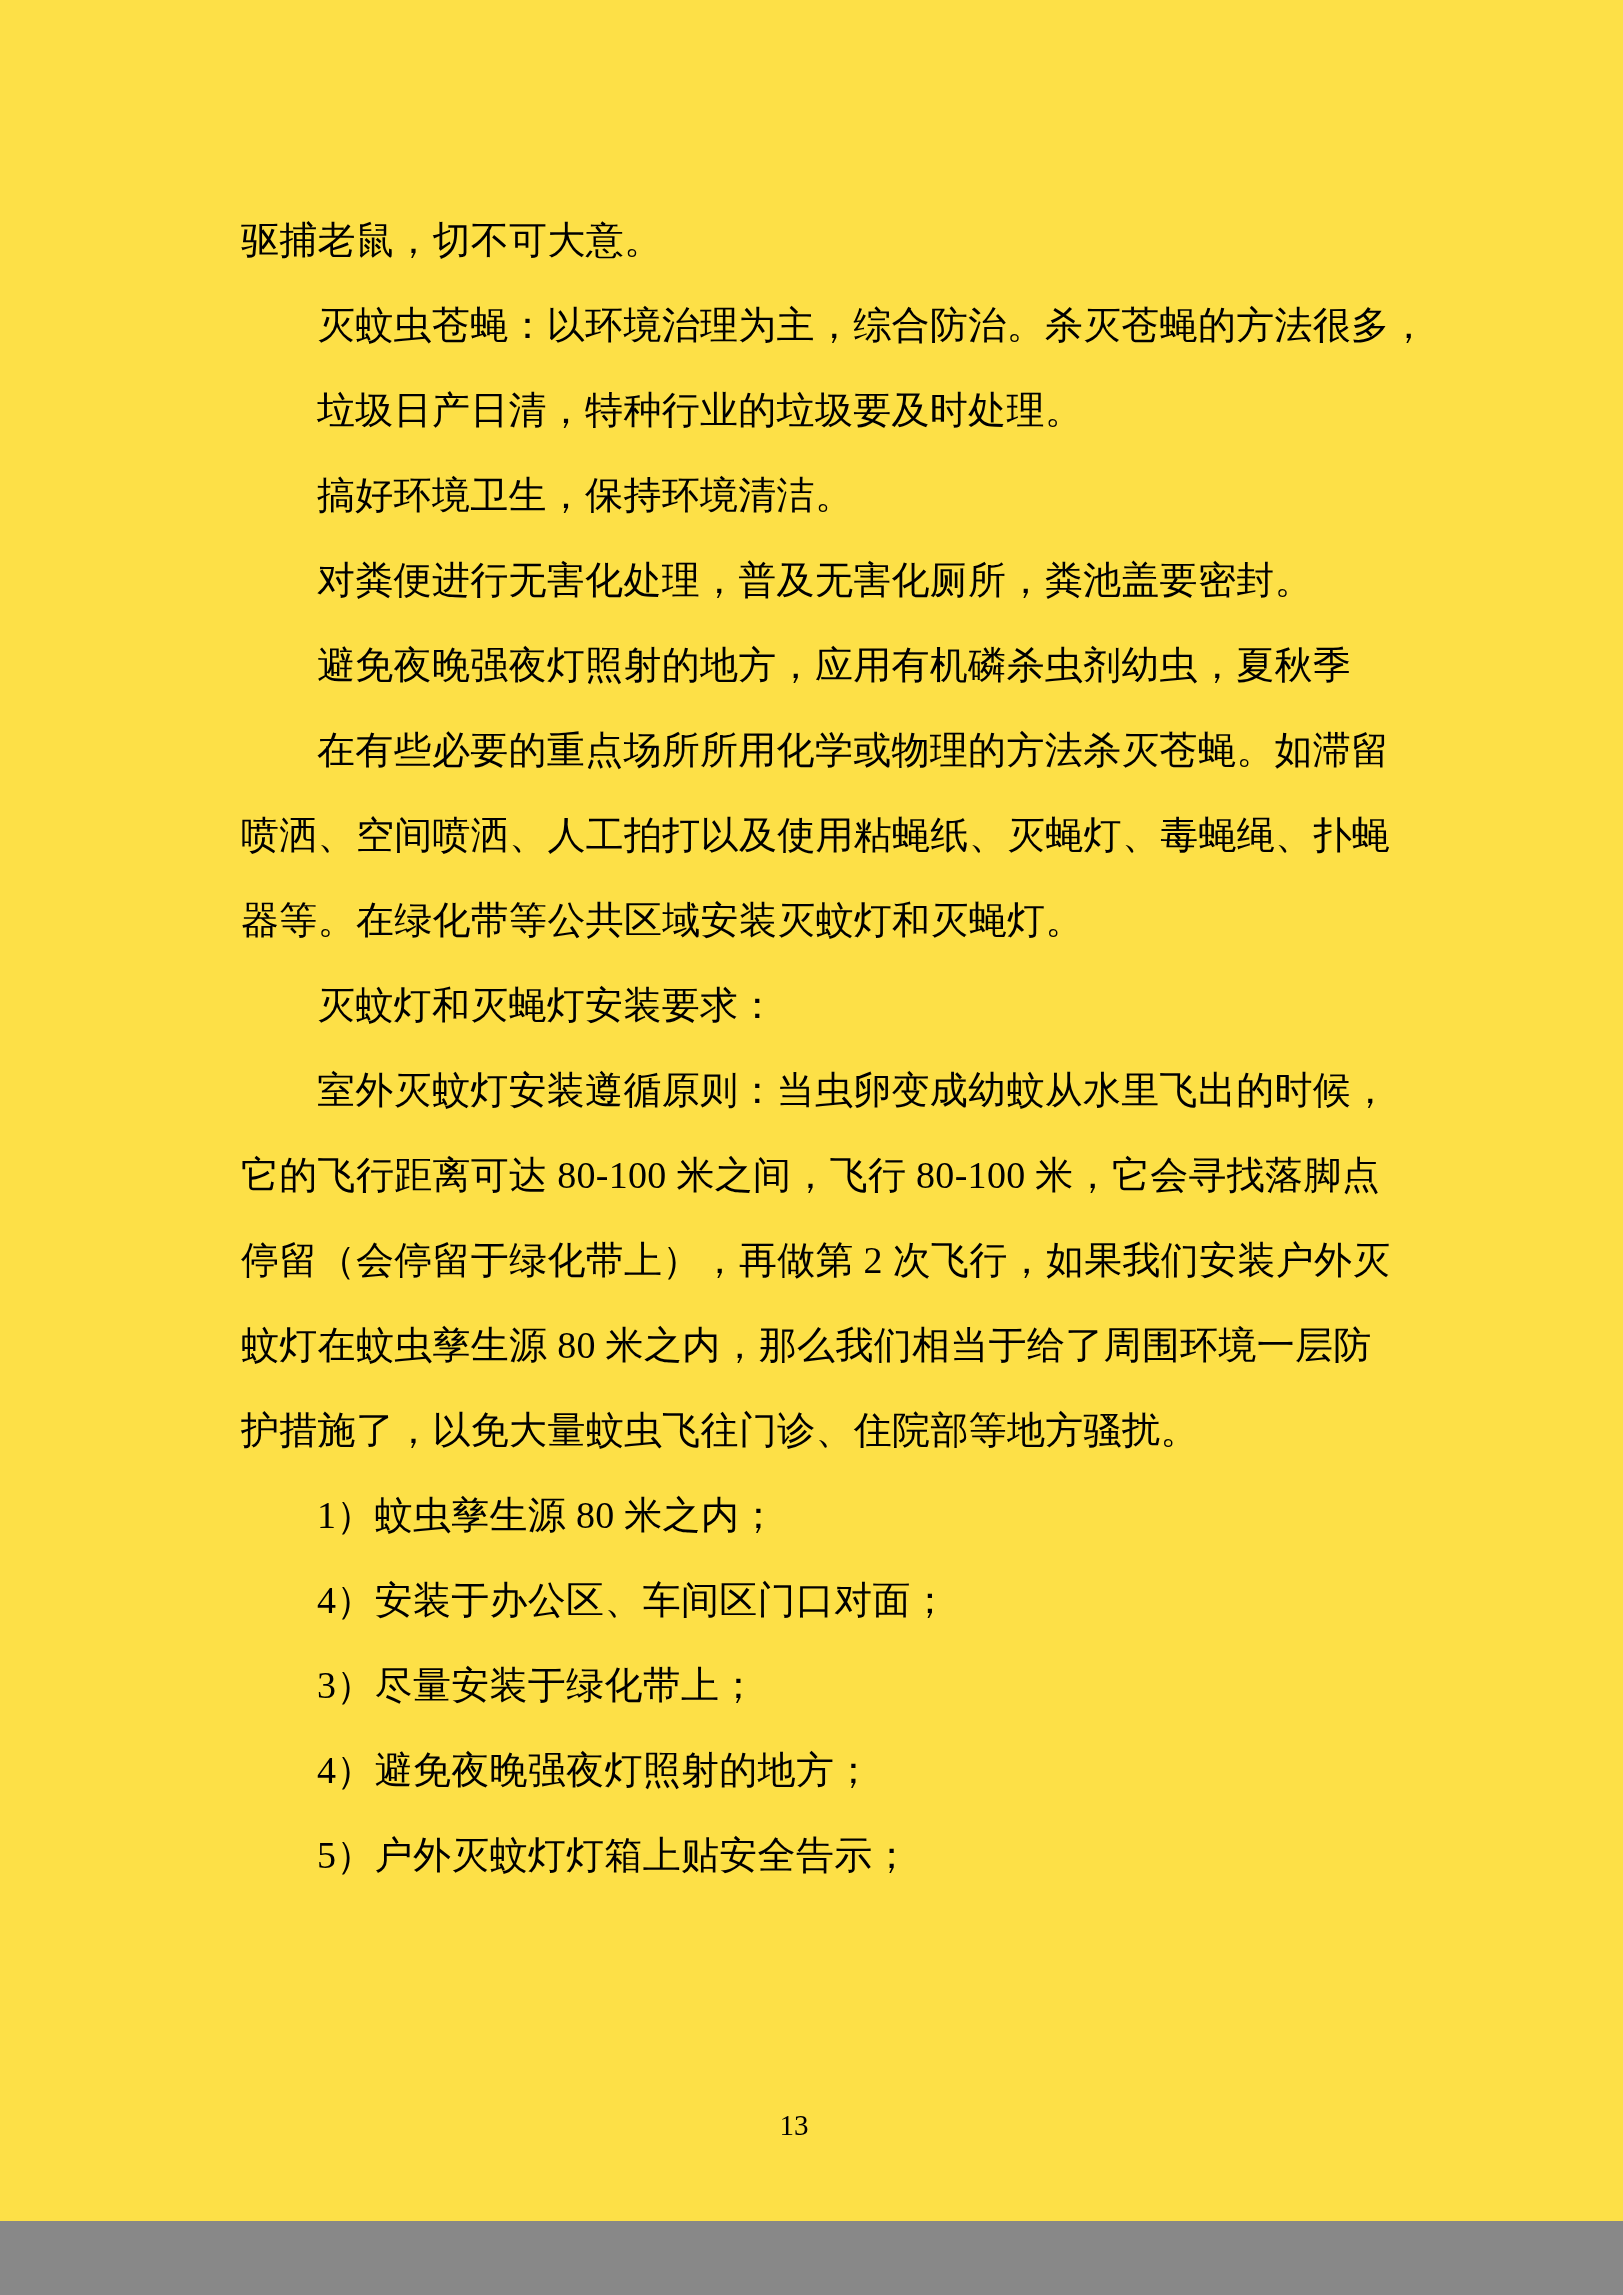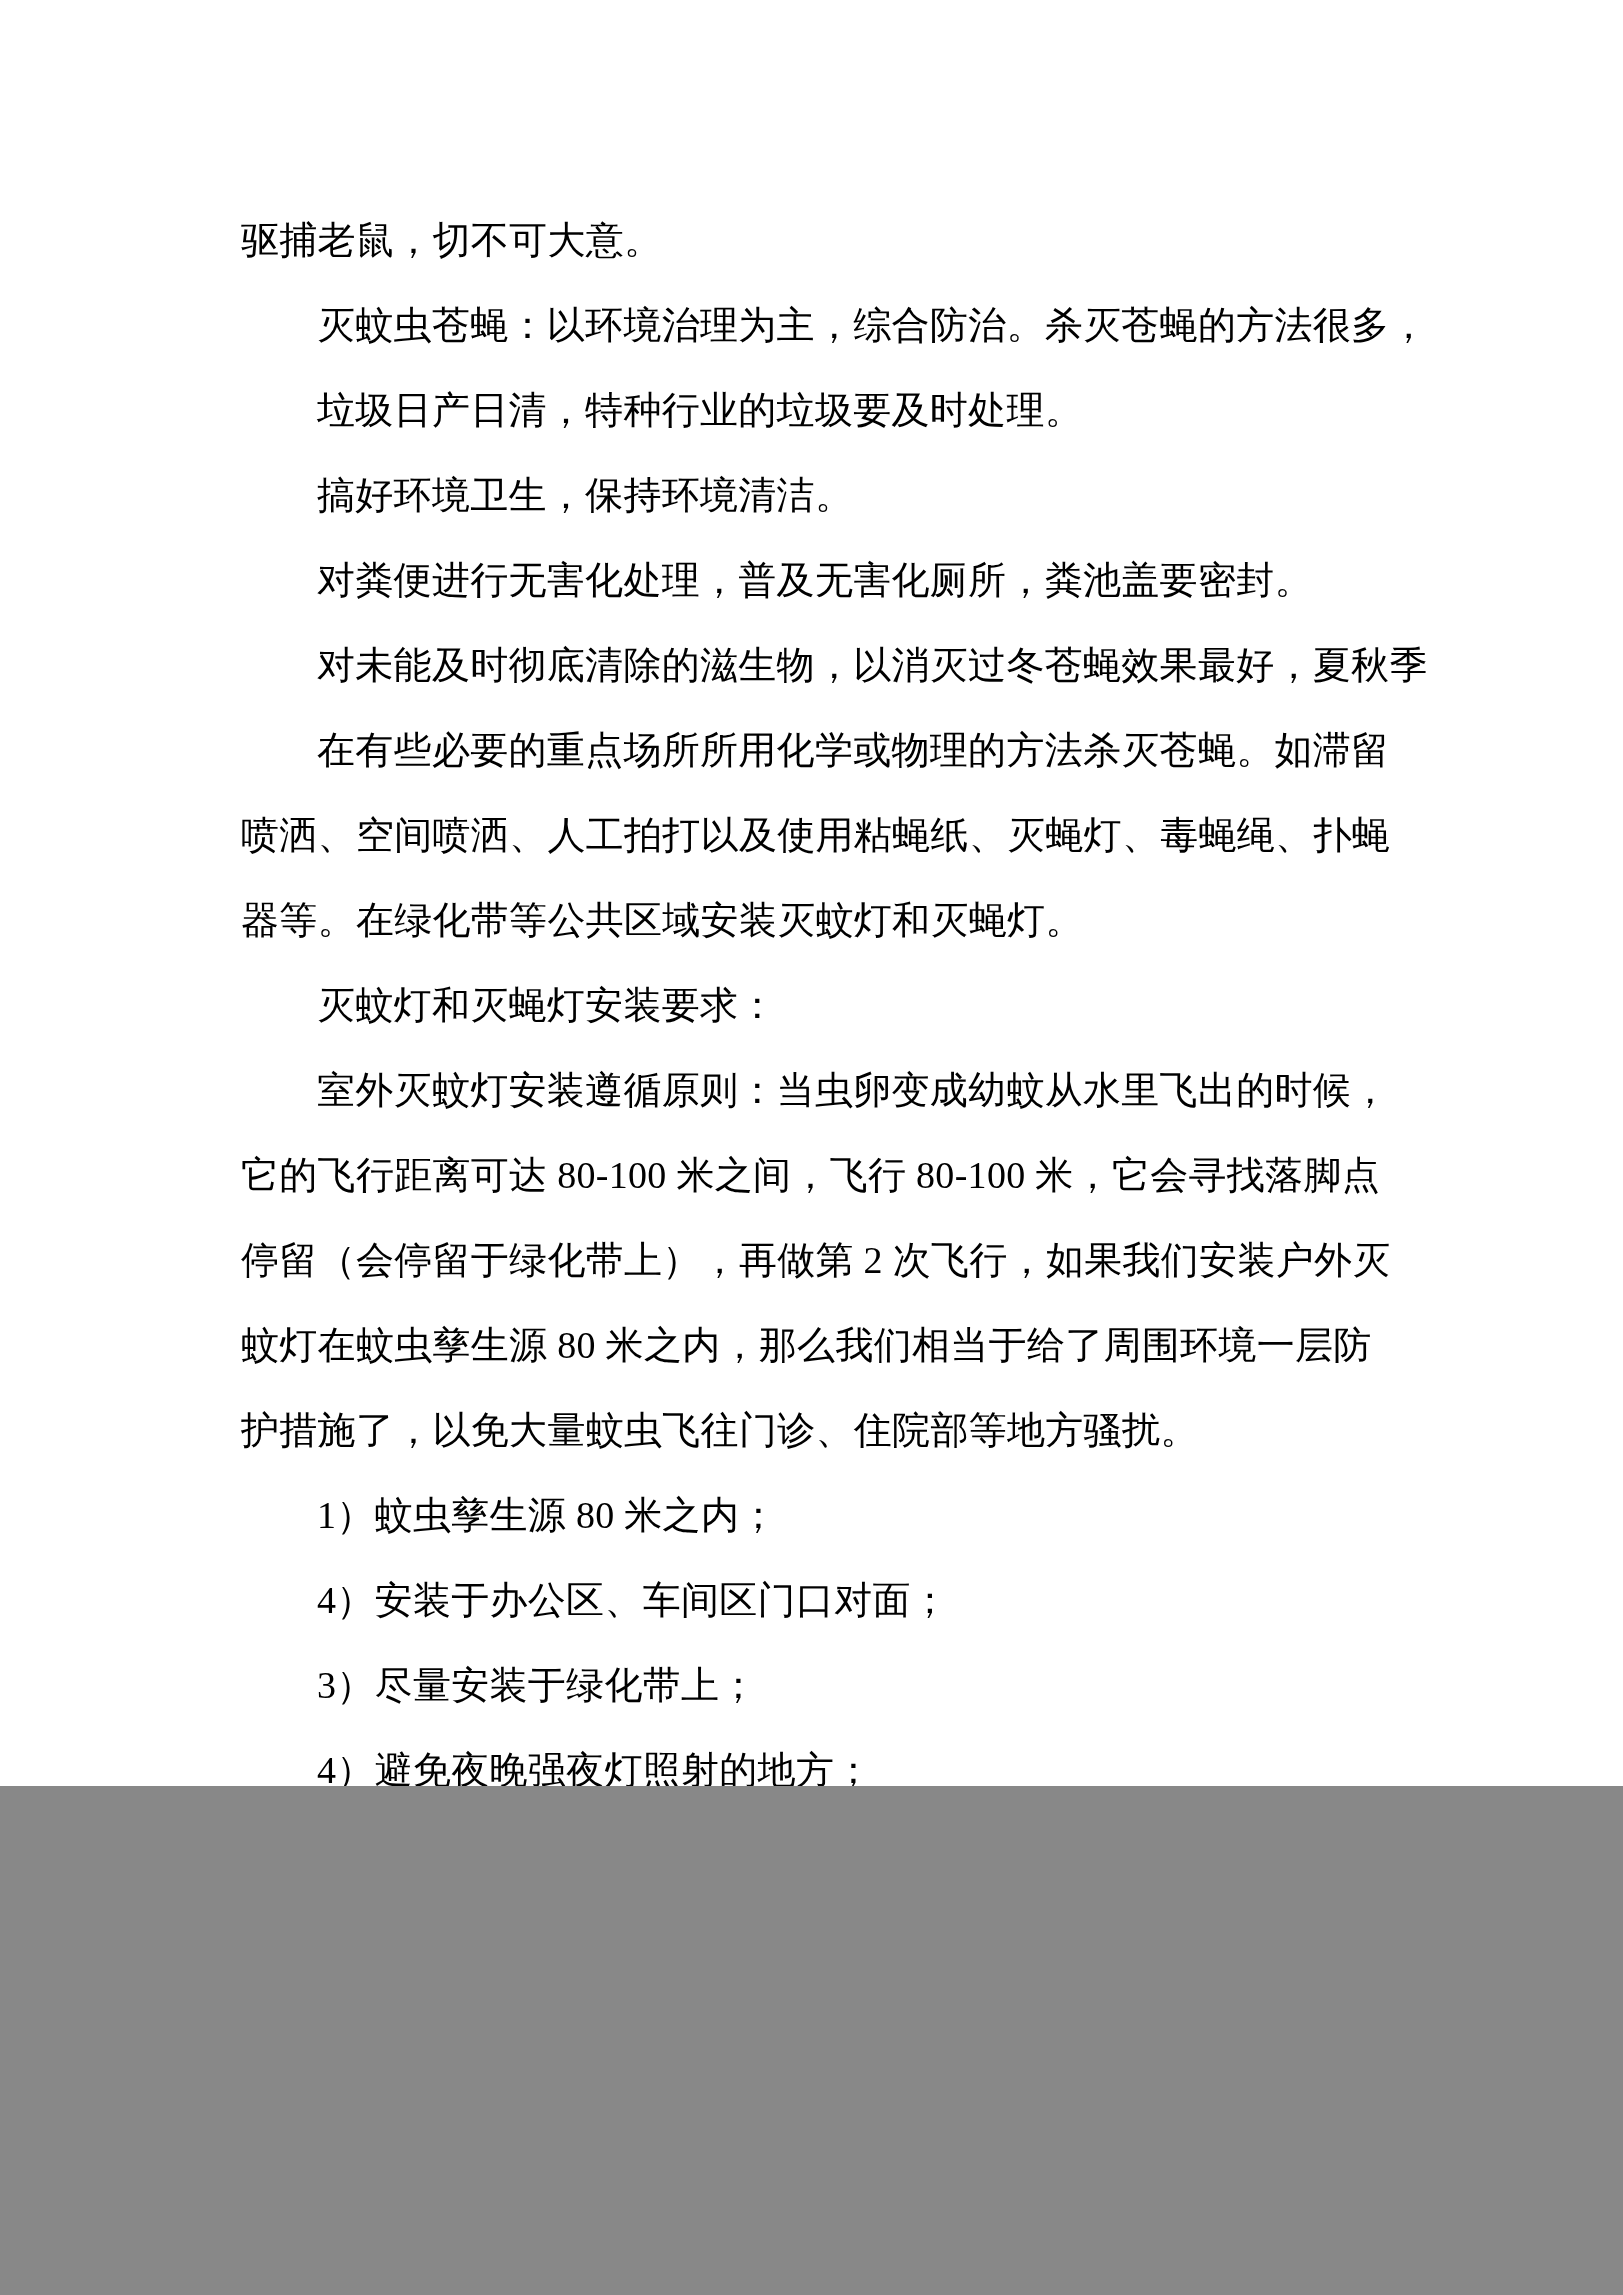--- a/index.html
+++ b/index.html
@@ -3,22 +3,22 @@
 <meta charset="utf-8">
 <style>
   html, body {
     margin: 0;
     padding: 0;
     background: #888;
   }
   .page {
     position: relative;
     width: 1623px;
-    height: 1786px;
-    background: #ffffff;
+    height: 2221px;
+    background: #fde047;
     font-family: "Liberation Serif", "DejaVu Serif", serif;
     color: #000000;
     overflow: hidden;
   }
   .doc-body {
     position: absolute;
     left: 241px;
     top: 198px;
     width: 1142px;
     font-size: 38px;
@@ -46,21 +46,21 @@
 </head>
 <body>
 
 <div class="page">
   <div class="doc-body">
       <div class="line">驱捕老鼠，切不可大意。</div>
       <div class="line indent">灭蚊虫苍蝇：以环境治理为主，综合防治。杀灭苍蝇的方法很多，</div>
       <div class="line indent">垃圾日产日清，特种行业的垃圾要及时处理。</div>
       <div class="line indent">搞好环境卫生，保持环境清洁。</div>
       <div class="line indent">对粪便进行无害化处理，普及无害化厕所，粪池盖要密封。</div>
-      <div class="line indent">对未能及时彻底清除的滋生物，以消灭过冬苍蝇效果最好，夏秋季</div>
+      <div class="line indent">避免夜晚强夜灯照射的地方，应用有机磷杀虫剂幼虫，夏秋季</div>
       <div class="line indent">在有些必要的重点场所所用化学或物理的方法杀灭苍蝇。如滞留</div>
       <div class="line">喷洒、空间喷洒、人工拍打以及使用粘蝇纸、灭蝇灯、毒蝇绳、扑蝇</div>
       <div class="line">器等。在绿化带等公共区域安装灭蚊灯和灭蝇灯。</div>
       <div class="line indent">灭蚊灯和灭蝇灯安装要求：</div>
       <div class="line indent">室外灭蚊灯安装遵循原则：当虫卵变成幼蚊从水里飞出的时候，</div>
       <div class="line">它的飞行距离可达 80-100 米之间，飞行 80-100 米，它会寻找落脚点</div>
       <div class="line">停留（会停留于绿化带上），再做第 2 次飞行，如果我们安装户外灭</div>
       <div class="line">蚊灯在蚊虫孳生源 80 米之内，那么我们相当于给了周围环境一层防</div>
       <div class="line">护措施了，以免大量蚊虫飞往门诊、住院部等地方骚扰。</div>
       <div class="line indent">1）蚊虫孳生源 80 米之内；</div>

